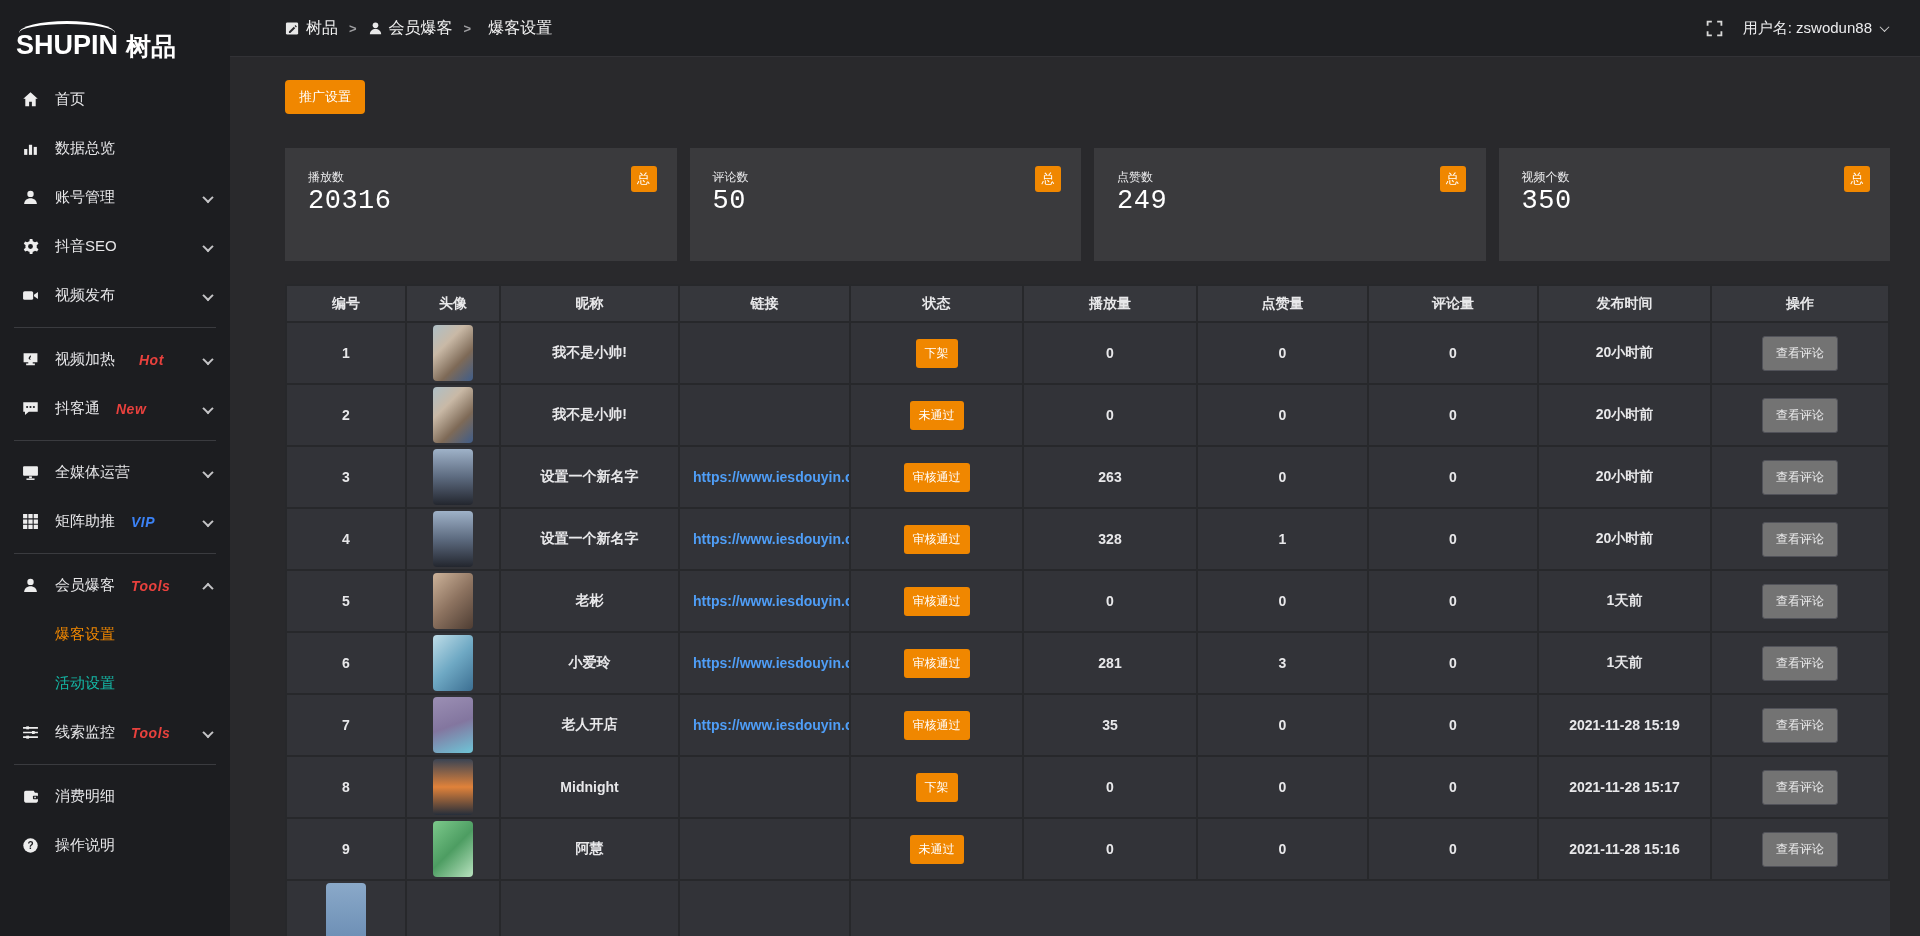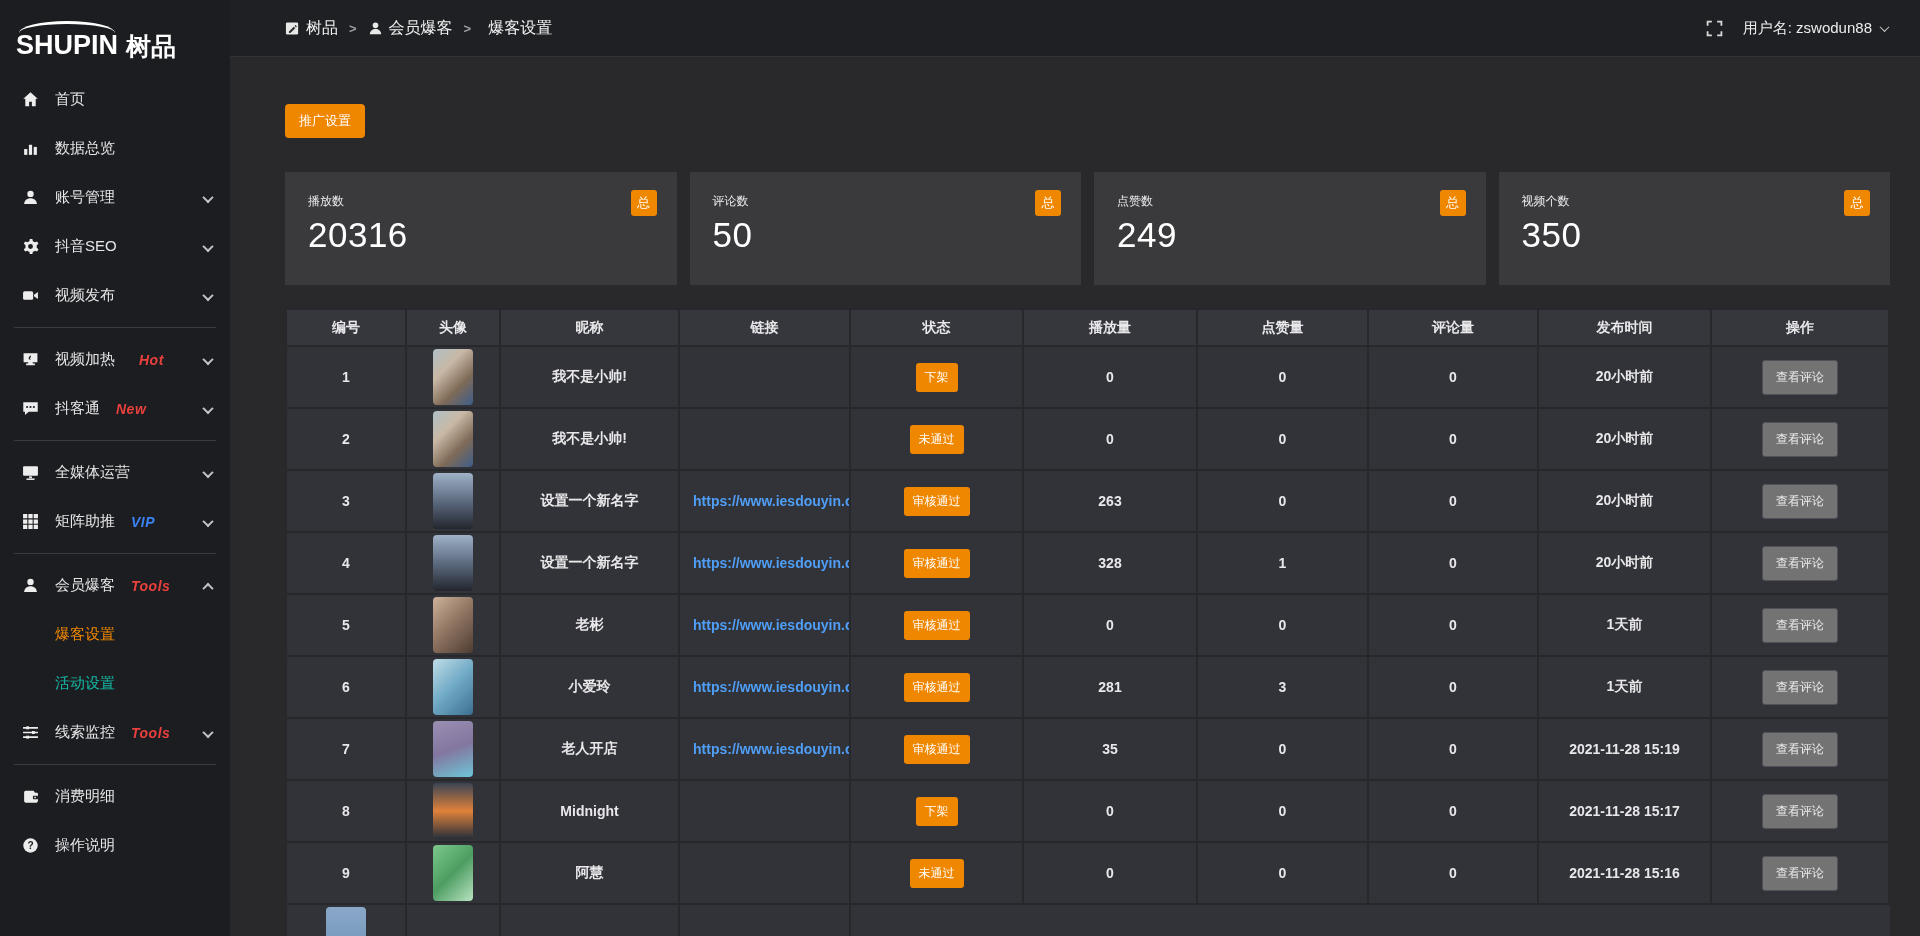--- a/index.html
+++ b/index.html
@@ -38,29 +38,29 @@
   .crumb { display:flex; align-items:center; gap:6px; cursor:pointer; }
   .crumb svg { display:block; }
   .crumb-sep { color:#9f9fa2; font-size:13px; font-weight:700; margin:0 11px; }
   .crumb.last { margin-left:6px; }
   .topbar-right { margin-left:auto; display:flex; align-items:center; gap:20px; color:#ececee; font-size:15px; }
   .fullscreen-btn { cursor:pointer; display:flex; }
   .user-box { display:flex; align-items:center; gap:9px; cursor:pointer; }
   .user-caret { width:7px; height:7px; border-right:1.6px solid #cfcfcf; border-bottom:1.6px solid #cfcfcf;
                 transform:rotate(45deg) translate(-1px,-1px); display:inline-block; }
 
-  .content { flex:1; padding:48px 30px 0 55px; overflow:hidden; }
+  .content { flex:1; padding:24px 30px 0 55px; overflow:hidden; }
   .promo-btn { width:80px; height:34px; background:#f08700; color:#fff; font-size:13px;
                border:none; border-radius:4px; cursor:pointer; font-family:inherit; }
 
   
   .stats { display:grid; grid-template-columns:repeat(4,1fr); gap:13px; margin-top:34px; }
   .stat-card { background:#3a3a3d; height:113px; position:relative; padding:21px 20px 0 23px; }
   .stat-label { font-size:12px; color:#ebebed; }
-  .stat-value { font-size:35px; color:#ffffff; margin-top:5px; letter-spacing:0.5px; }
+  .stat-value { font-size:27px; color:#ffffff; letter-spacing:0.5px;font-family:Liberation Mono, monospace; }
   .stat-badge { position:absolute; top:18px; right:20px; min-width:26px; height:26px;
                 background:#f08700; color:#fff; font-size:13px; border-radius:3px;
                 display:flex; align-items:center; justify-content:center; padding:0 5px; }
 
   
   .table-wrap { margin-top:23px; }
   table { width:100%; border-collapse:collapse; table-layout:fixed; background:#323338;
           color:#e8e8ea; font-size:14px; text-align:center; }
   th,td { border:2px solid #27282b; overflow:hidden; }
   th { height:37px; font-weight:700; background:#36373c; }

